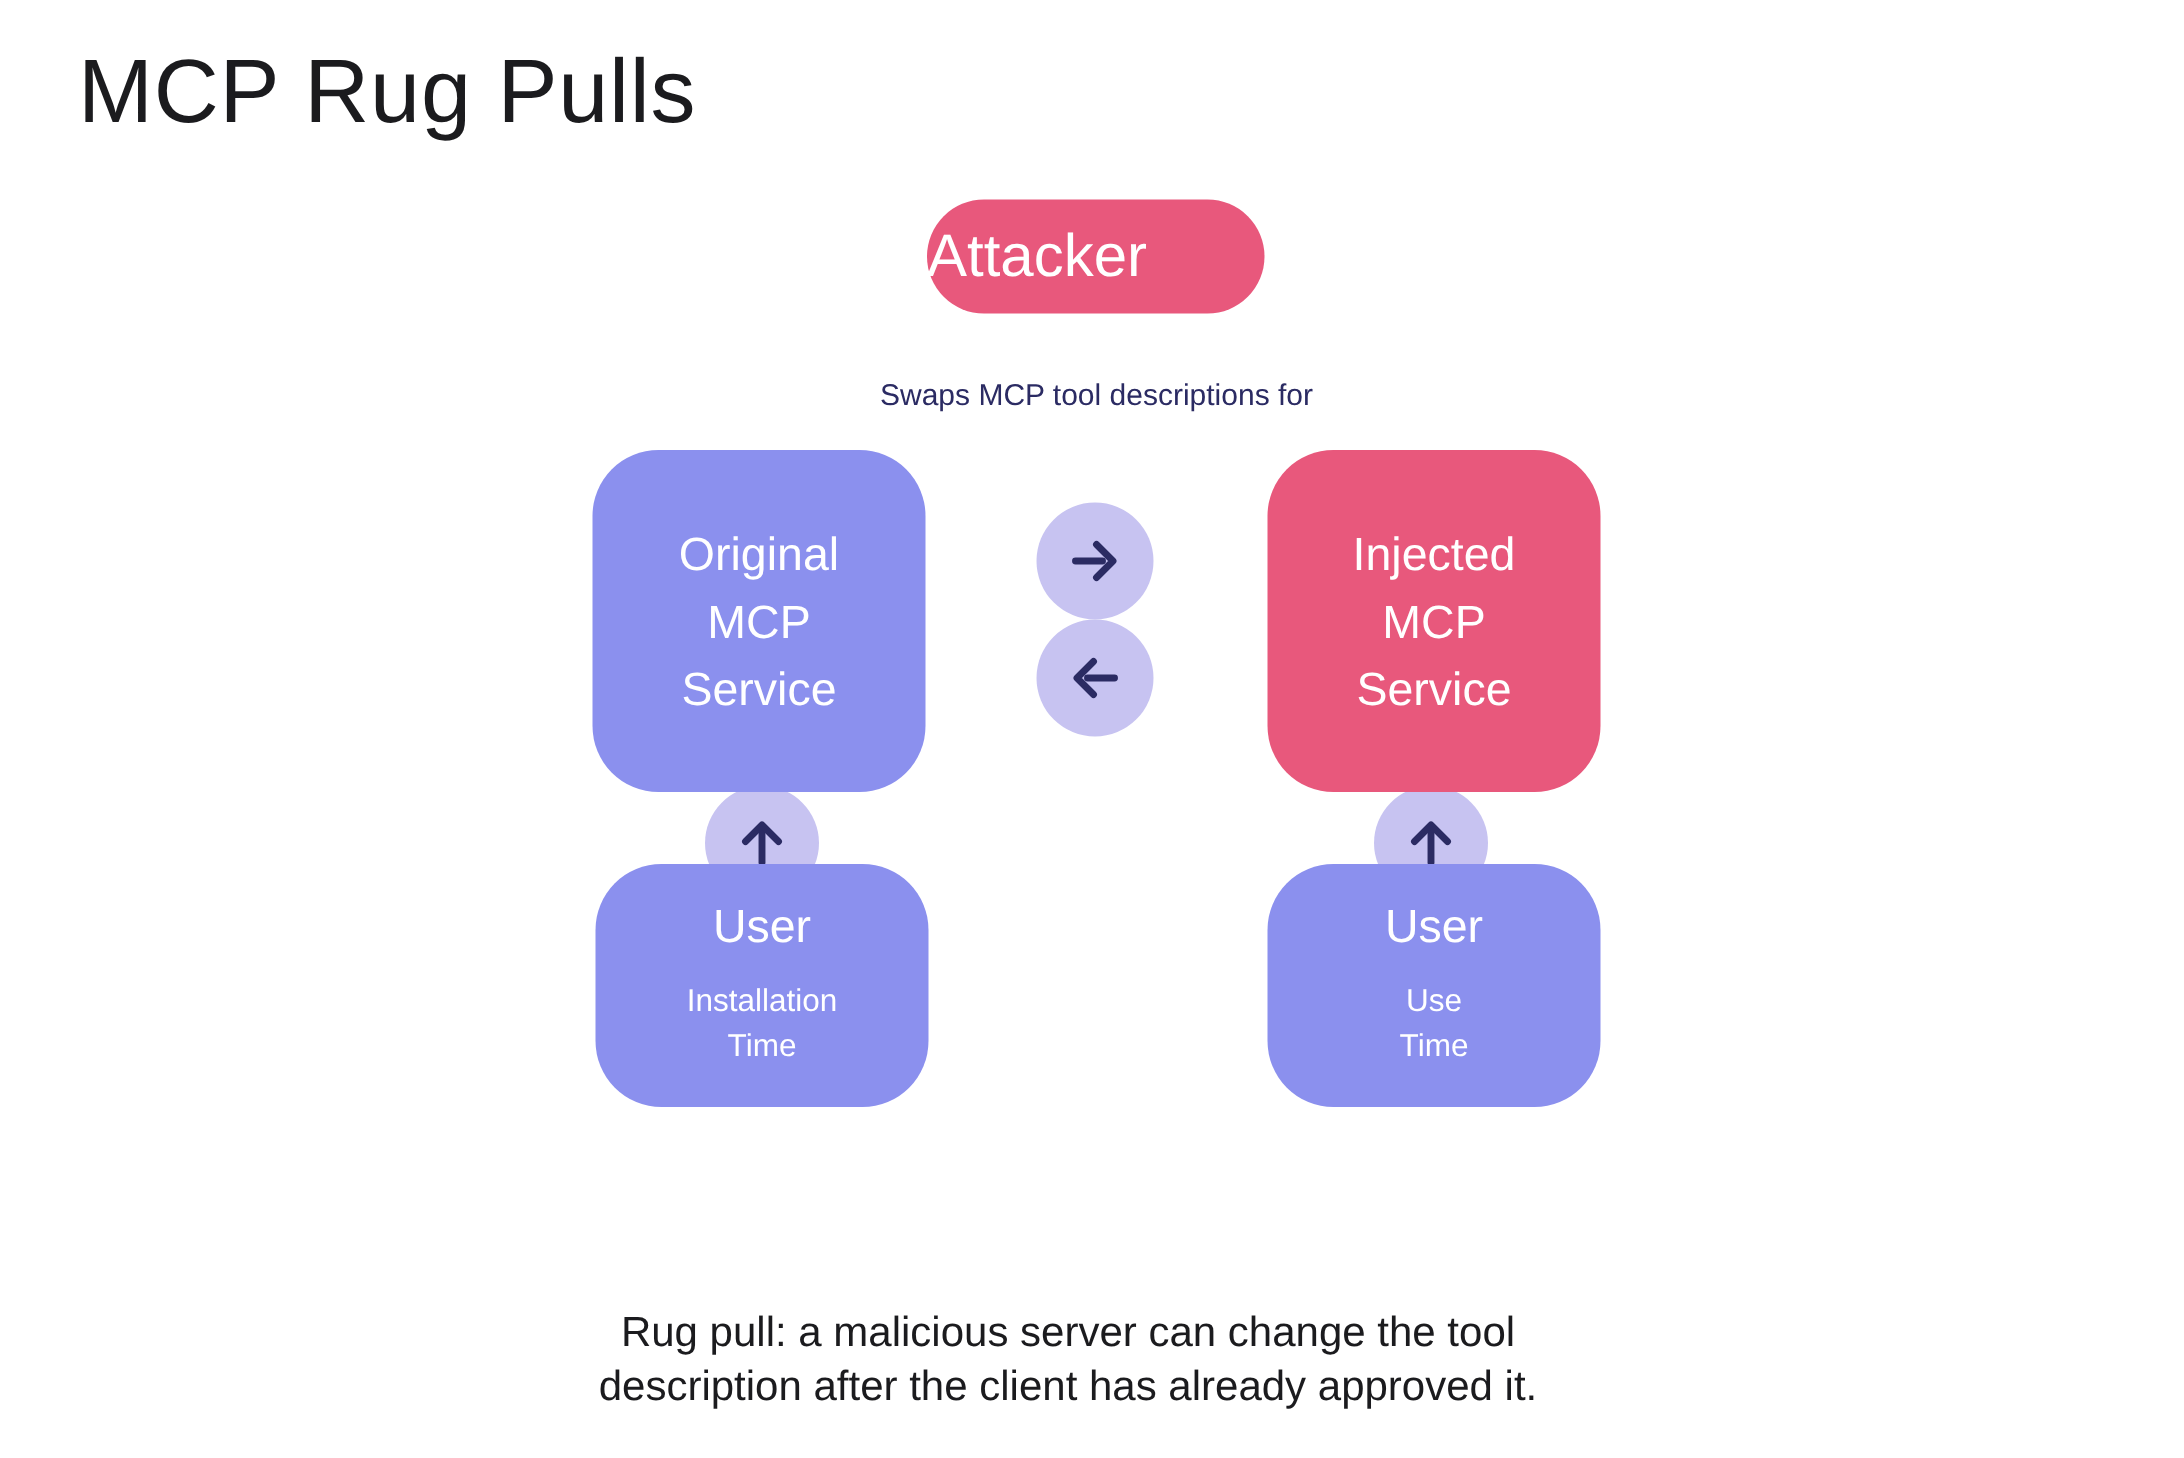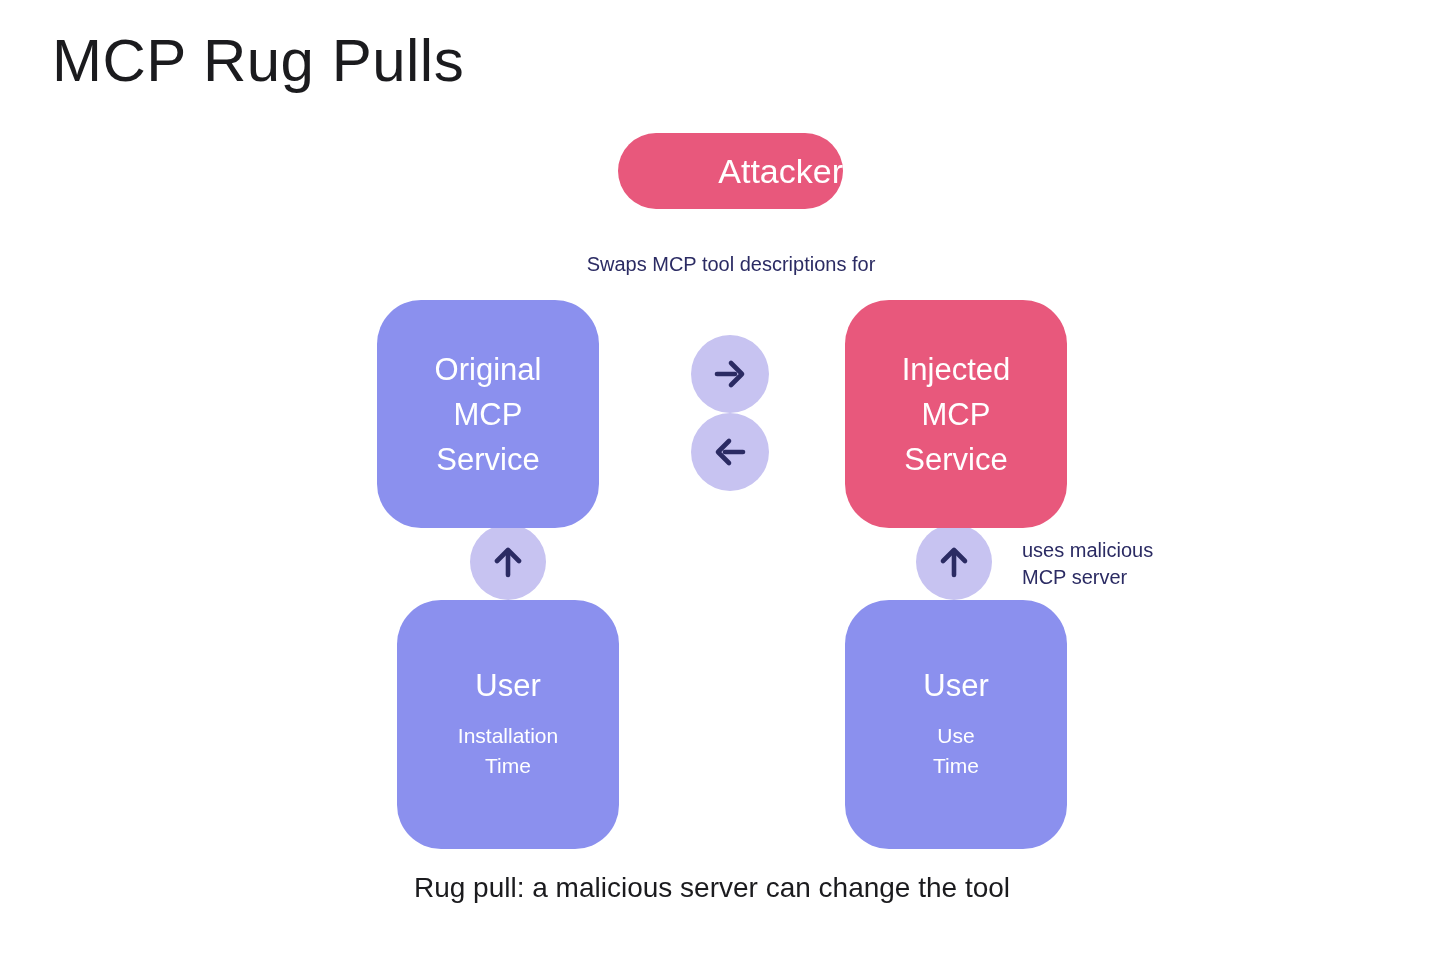--- a/index.html
+++ b/index.html
@@ -31,23 +31,23 @@
   .attacker-pill {
     position: absolute;
     left: 618px;
     top: 133px;
     width: 225px;
     height: 76px;
     background: var(--pink);
     border-radius: 38px;
     display: flex;
     align-items: center;
-    justify-content: flex-end;
+    justify-content: flex-start;
     color: #ffffff;
-    font-size: 34px;
+    font-size: 40px;
     z-index: 2;
   }
   .attacker-note {
     position: absolute;
     left: 518px;
     top: 231px;
     width: 426px;
     text-align: center;
     color: var(--navy);
     font-size: 20px;
@@ -62,23 +62,23 @@
     color: #ffffff;
     display: flex;
     flex-direction: column;
     align-items: center;
     justify-content: center;
     text-align: center;
     z-index: 2;
   }
   .service-box { top: 300px; height: 228px; font-size: 31px; line-height: 45px; }
   .service-box span { display: block; }
-  .service-original { left: 377px; background: var(--purple); text-align: center; }
+  .service-original { left: 395px; background: var(--purple); text-align: center; }
   .service-injected { left: 845px; background: var(--pink); }
-  .user-box { top: 600px; height: 249px; background: var(--purple); }
+  .user-box { top: 576px; height: 162px; background: var(--purple); }
   .user-left  { left: 397px; }
   .user-right { left: 845px; }
   .user-label { font-size: 31px; line-height: 34px; margin-bottom: 18px; }
   .time-label { font-size: 21px; line-height: 30px; }
   .time-label span { display: block; }
   .circle {
     position: absolute;
     border-radius: 50%;
     background: var(--light-purple);
     color: var(--navy);
@@ -164,38 +164,35 @@
   </div>
 
   <div class="circle up-right-circle">
     <svg width="44" height="44" viewBox="0 0 44 44" fill="none" stroke="currentColor" stroke-width="4.6" stroke-linecap="round" stroke-linejoin="round">
       <path d="M22 35 V13"></path>
       <path d="M11 21 L22 10 L33 21"></path>
     </svg>
   </div>
 
 
-  <div class="annotation annotation-right">
-    <span>uses malicious</span>
-    <span>MCP server</span>
-  </div>
 
   <div class="node-box user-box user-left">
     <div class="user-label">User</div>
     <div class="time-label">
       <span>Installation</span>
       <span>Time</span>
     </div>
   </div>
 
   <div class="node-box user-box user-right">
     <div class="user-label">User</div>
     <div class="time-label">
       <span>Use</span>
       <span>Time</span>
     </div>
   </div>
 
   <div class="caption">
     <span>Rug pull: a malicious server can change the tool</span>
+    <span>description after the client has already approved it.</span>
   </div>
 
 </div>
 
 </body></html>

